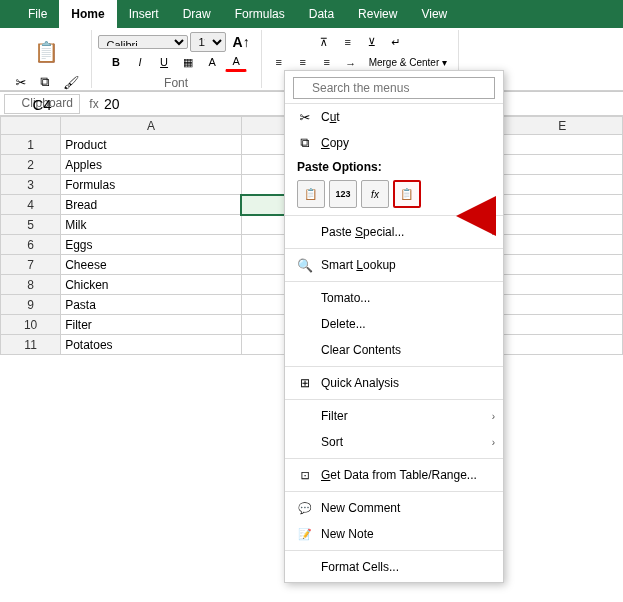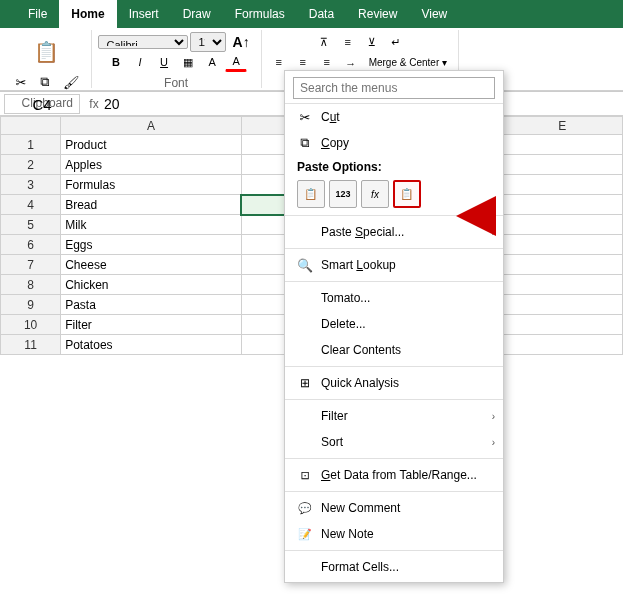--- a/index.html
+++ b/index.html
@@ -45,21 +45,21 @@
       top: 70px;
       left: 284px;
       width: 220px;
       background: #fff;
       border: 1px solid #ccc;
       box-shadow: 2px 2px 8px rgba(0,0,0,0.25);
       z-index: 100;
       padding: 2px 0;
     }
     .ctx-search { padding: 4px 8px; border-bottom: 1px solid #e0e0e0; }
-    .ctx-search input { width: 100%; border: 1px solid #aaa; padding: 3px 6px; font-size: 12px; outline: none; }
+    .ctx-search input { width: 100%; border: 1px solid #aaa; padding: 3px 18px; font-size: 12px; outline: none; }
     .ctx-item { display: flex; align-items: center; padding: 5px 12px; cursor: pointer; font-size: 12px; gap: 8px; position: relative; }
     .ctx-item .arrow { position: absolute; right: 8px; font-size: 10px; color: #555; }
     .ctx-separator { border: none; border-top: 1px solid #e0e0e0; margin: 3px 0; }
     .ctx-icon { width: 16px; height: 16px; display: flex; align-items: center; justify-content: center; font-size: 13px; flex-shrink: 0; }
 
     
     .paste-options-label { padding: 4px 12px 2px; font-size: 12px; font-weight: 600; }
     .paste-icons-row { display: flex; align-items: center; padding: 4px 12px; gap: 4px; }
     .paste-icon-btn { width: 28px; height: 28px; border: 1px solid #aaa; display: flex; align-items: center; justify-content: center; cursor: pointer; background: #f5f5f5; border-radius: 2px; font-size: 11px; }
     .paste-icon-btn.highlighted { border: 2px solid #cc0000; background: #fff8f8; }

